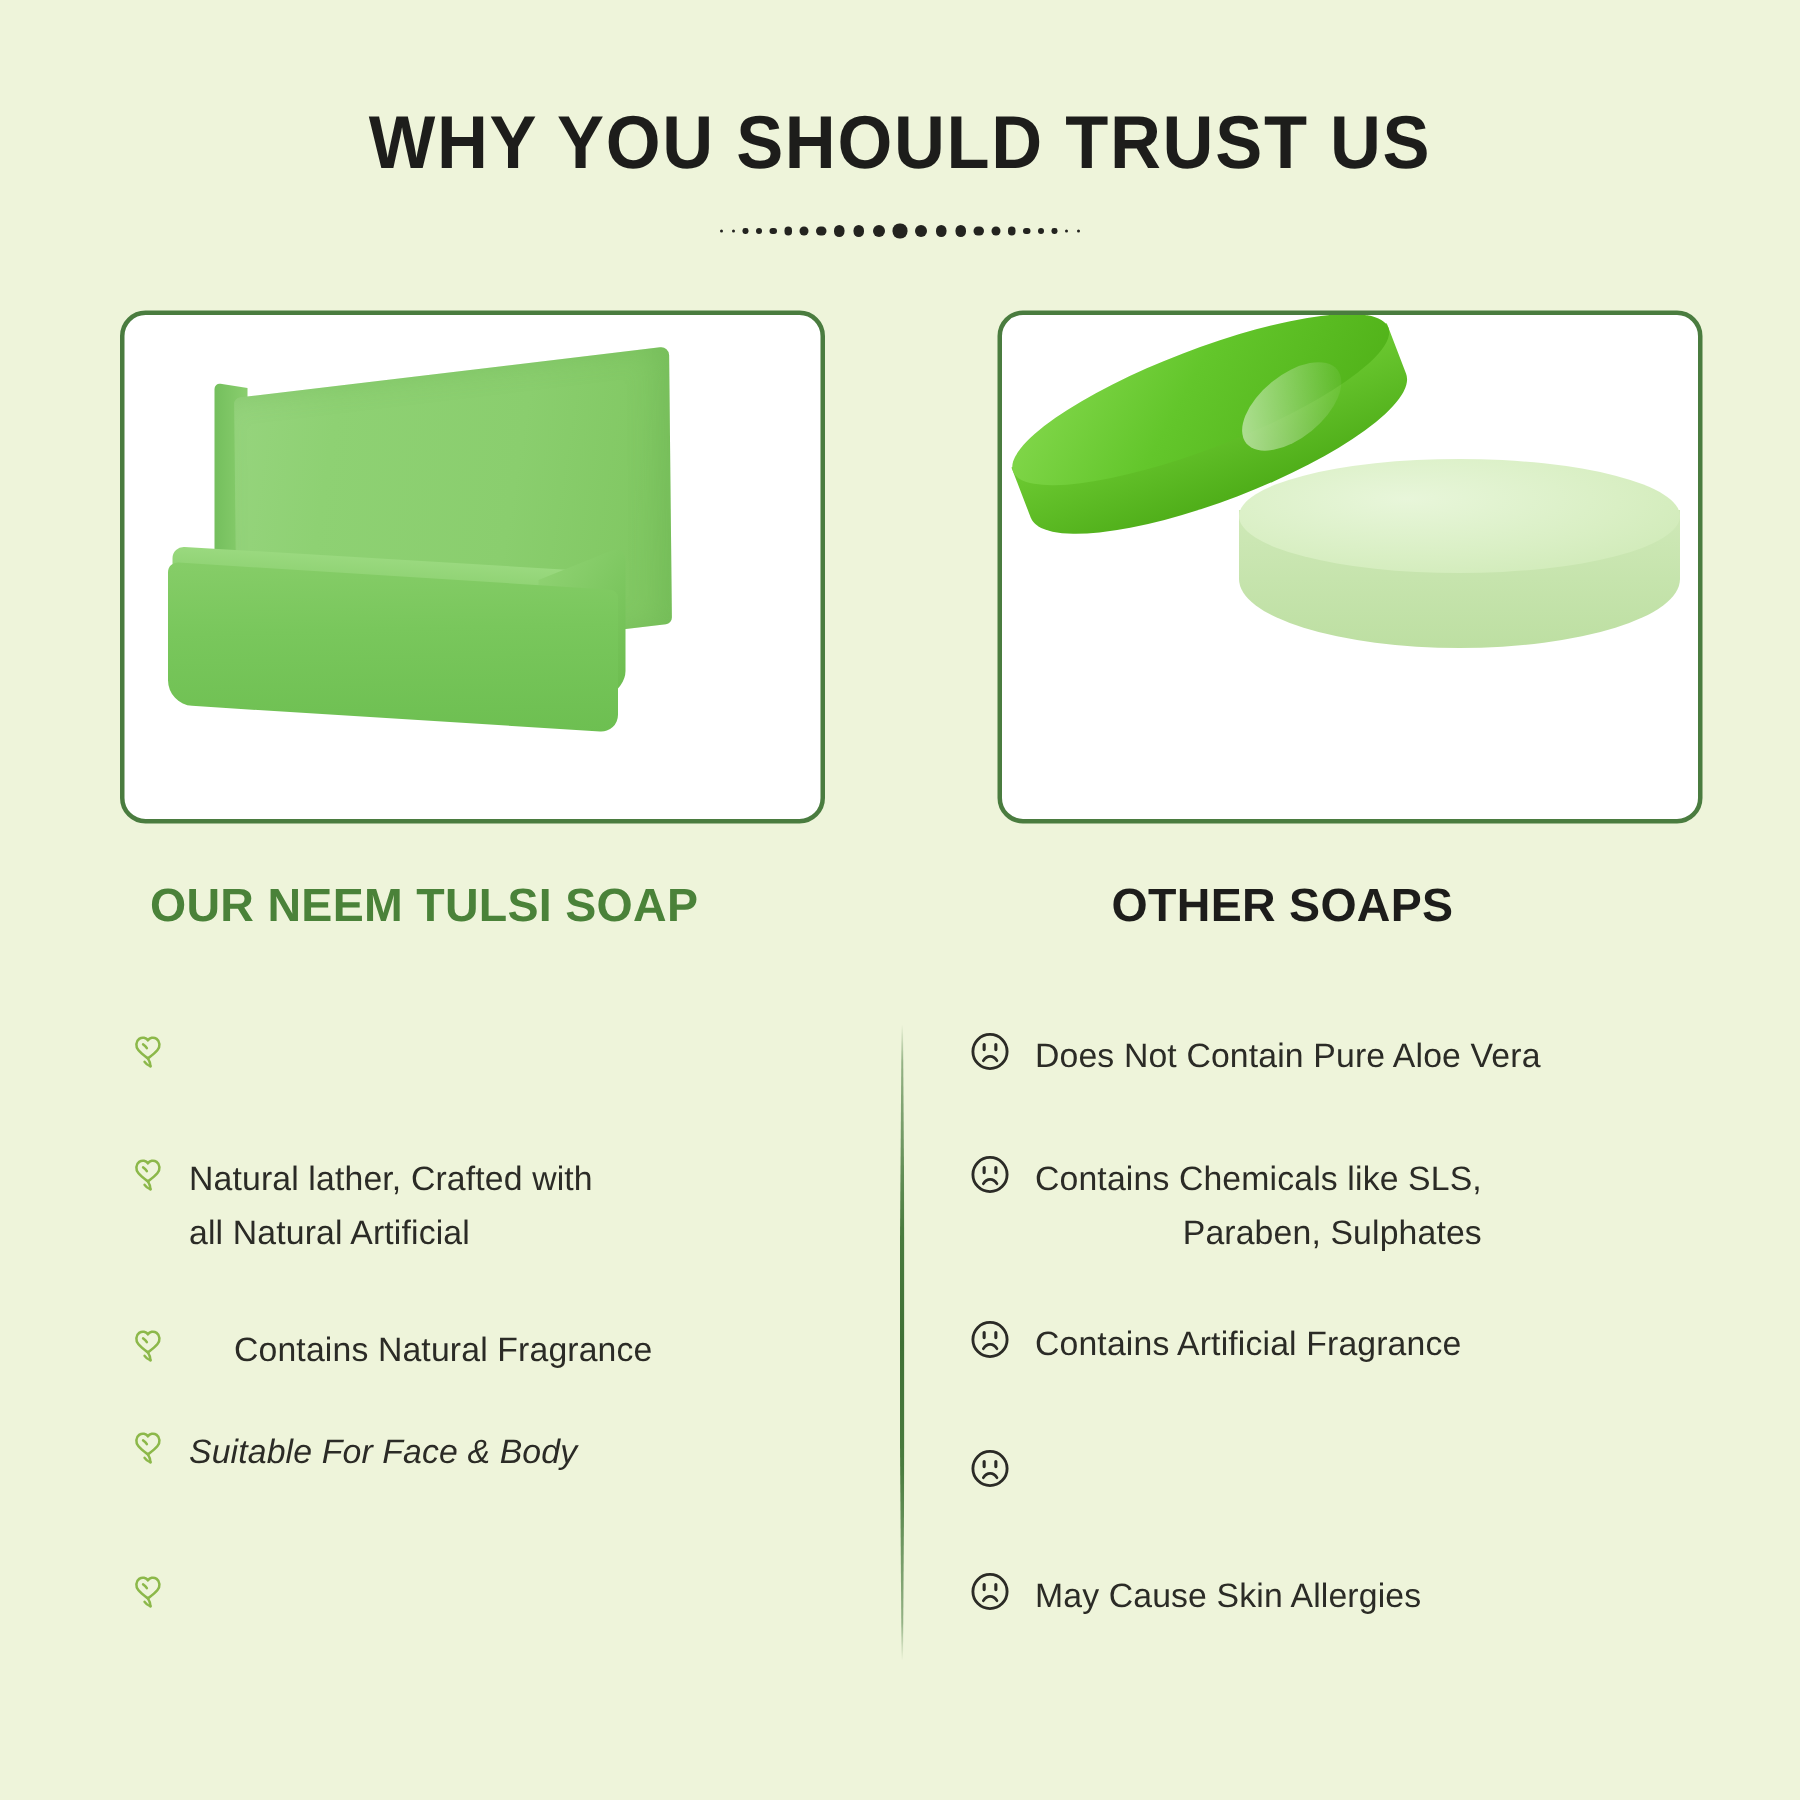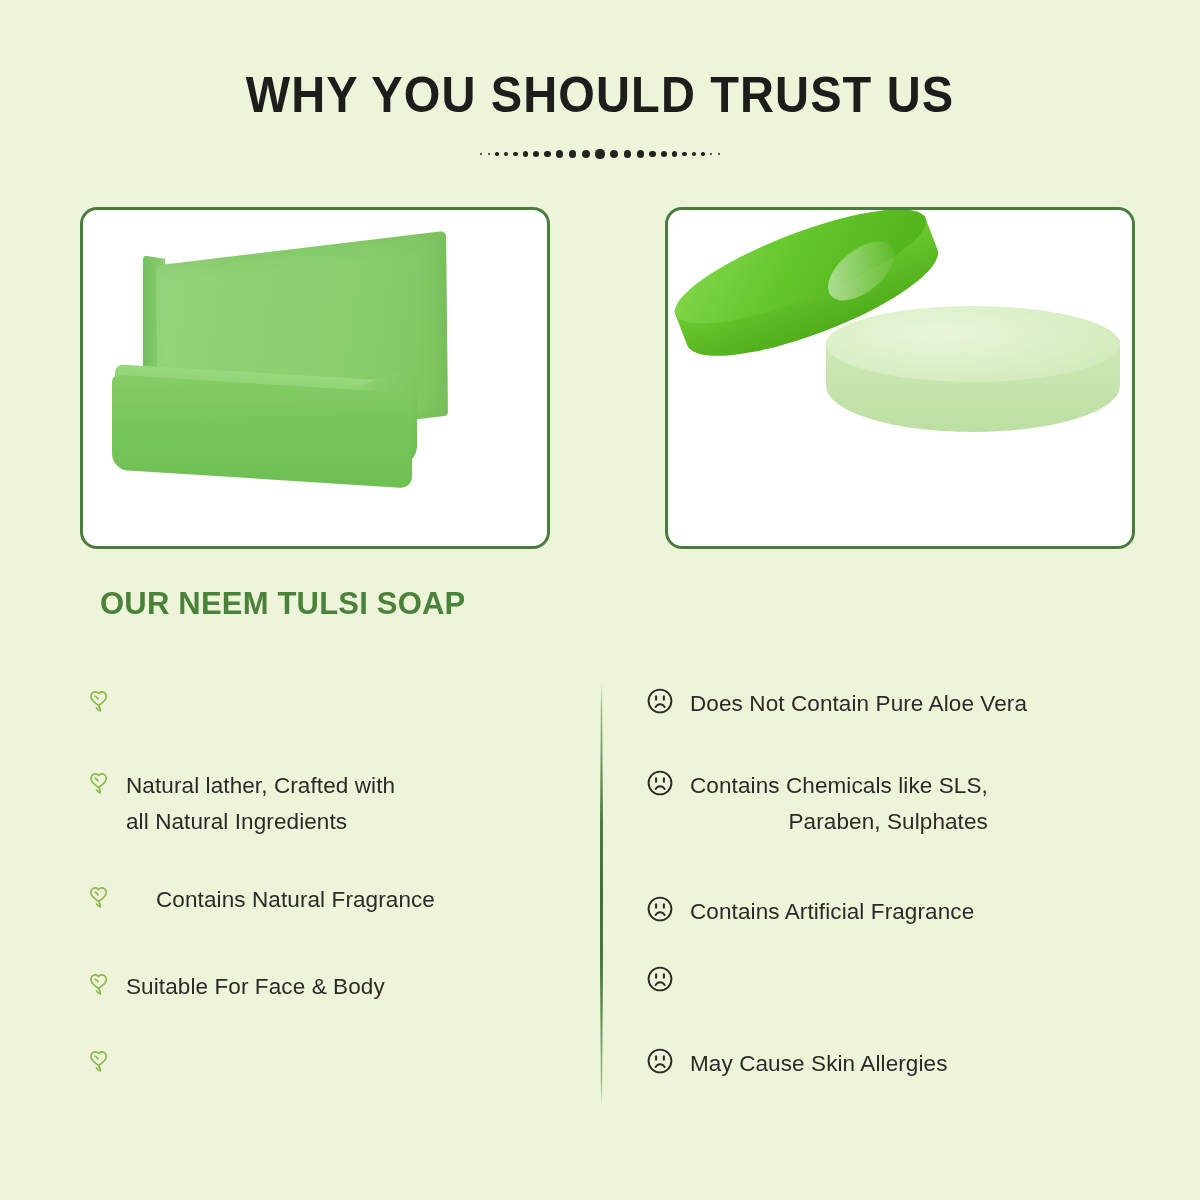--- a/index.html
+++ b/index.html
@@ -260,20 +260,21 @@
           <div class="pg-top"></div>
           <div class="pg-gloss"></div>
         </div>
       </div>
     </div>
 
   </div>
 
   <div class="col-heads">
     <div class="col-head left">OUR NEEM TULSI SOAP</div>
+    <div class="col-head right">OTHER SOAPS</div>
   </div>
 
   <div class="v-divider"></div>
 
   <div class="list left" id="list-ours">
       <div class="item" style="top: 0px;">
         <svg class="bullet-icon" viewBox="0 0 28 28">
           <g fill="none" stroke="#8cb84a" stroke-width="1.7" stroke-linecap="round" stroke-linejoin="round">
             <path d="M20.4 5.6c-2.1-1.5-4.6-.8-5.8 1-1.2-1.8-3.7-2.5-5.8-1C6.5 7.3 6.3 10.6 8.2 13 10 15.2 13 17.4 14.6 18.6c1.6-1.2 4.6-3.4 6.4-5.6 1.9-2.4 1.7-5.7-.6-7.4z"></path>
             <path d="M14.6 18.6c1.1 1.6 1.6 3.4 1.7 5.2"></path>
@@ -285,34 +286,34 @@
       <div class="item" style="top: 82px;">
         <svg class="bullet-icon" viewBox="0 0 28 28">
           <g fill="none" stroke="#8cb84a" stroke-width="1.7" stroke-linecap="round" stroke-linejoin="round">
             <path d="M20.4 5.6c-2.1-1.5-4.6-.8-5.8 1-1.2-1.8-3.7-2.5-5.8-1C6.5 7.3 6.3 10.6 8.2 13 10 15.2 13 17.4 14.6 18.6c1.6-1.2 4.6-3.4 6.4-5.6 1.9-2.4 1.7-5.7-.6-7.4z"></path>
             <path d="M14.6 18.6c1.1 1.6 1.6 3.4 1.7 5.2"></path>
             <path d="M16.3 23.8c-1.6-.5-3-1.5-3.9-2.9"></path>
             <path d="M11.4 9.2c1 .6 1.9 1.5 2.5 2.6"></path>
           </g>
         </svg>
         <span class="item-text">Natural lather, Crafted with
-all Natural Ingredients</span>
+all Natural Artificial</span>
       </div>
       <div class="item" style="top: 196px; gap: 44px;">
         <svg class="bullet-icon" viewBox="0 0 28 28">
           <g fill="none" stroke="#8cb84a" stroke-width="1.7" stroke-linecap="round" stroke-linejoin="round">
             <path d="M20.4 5.6c-2.1-1.5-4.6-.8-5.8 1-1.2-1.8-3.7-2.5-5.8-1C6.5 7.3 6.3 10.6 8.2 13 10 15.2 13 17.4 14.6 18.6c1.6-1.2 4.6-3.4 6.4-5.6 1.9-2.4 1.7-5.7-.6-7.4z"></path>
             <path d="M14.6 18.6c1.1 1.6 1.6 3.4 1.7 5.2"></path>
             <path d="M16.3 23.8c-1.6-.5-3-1.5-3.9-2.9"></path>
             <path d="M11.4 9.2c1 .6 1.9 1.5 2.5 2.6"></path>
           </g>
         </svg>
         <span class="item-text">Contains Natural Fragrance</span>
       </div>
-      <div class="item" style="top: 283px;">
+      <div class="item" style="top: 264px; font-style: italic;">
         <svg class="bullet-icon" viewBox="0 0 28 28">
           <g fill="none" stroke="#8cb84a" stroke-width="1.7" stroke-linecap="round" stroke-linejoin="round">
             <path d="M20.4 5.6c-2.1-1.5-4.6-.8-5.8 1-1.2-1.8-3.7-2.5-5.8-1C6.5 7.3 6.3 10.6 8.2 13 10 15.2 13 17.4 14.6 18.6c1.6-1.2 4.6-3.4 6.4-5.6 1.9-2.4 1.7-5.7-.6-7.4z"></path>
             <path d="M14.6 18.6c1.1 1.6 1.6 3.4 1.7 5.2"></path>
             <path d="M16.3 23.8c-1.6-.5-3-1.5-3.9-2.9"></path>
             <path d="M11.4 9.2c1 .6 1.9 1.5 2.5 2.6"></path>
           </g>
         </svg>
         <span class="item-text">Suitable For Face &amp; Body</span>
       </div>
@@ -338,21 +339,21 @@
       </div>
       <div class="item" style="top: 82px;">
         <svg class="bullet-icon" viewBox="0 0 28 28">
           <circle cx="14" cy="14" r="11.4" fill="none" stroke="#2b2b26" stroke-width="1.9"></circle>
           <path d="M10.1 9.4 l0 3.3 M17.9 9.4 l0 3.3" stroke="#2b2b26" stroke-width="2.1" stroke-linecap="round"></path>
           <path d="M9.6 20.1c1.1-1.9 2.7-2.9 4.5-2.9s3.4 1 4.5 2.9" fill="none" stroke="#2b2b26" stroke-width="1.9" stroke-linecap="round"></path>
         </svg>
         <span class="item-text">Contains Chemicals like SLS,
 Paraben, Sulphates</span>
       </div>
-      <div class="item" style="top: 208px;">
+      <div class="item" style="top: 192px;">
         <svg class="bullet-icon" viewBox="0 0 28 28">
           <circle cx="14" cy="14" r="11.4" fill="none" stroke="#2b2b26" stroke-width="1.9"></circle>
           <path d="M10.1 9.4 l0 3.3 M17.9 9.4 l0 3.3" stroke="#2b2b26" stroke-width="2.1" stroke-linecap="round"></path>
           <path d="M9.6 20.1c1.1-1.9 2.7-2.9 4.5-2.9s3.4 1 4.5 2.9" fill="none" stroke="#2b2b26" stroke-width="1.9" stroke-linecap="round"></path>
         </svg>
         <span class="item-text">Contains Artificial Fragrance</span>
       </div>
       <div class="item" style="top: 278px;">
         <svg class="bullet-icon" viewBox="0 0 28 28">
           <circle cx="14" cy="14" r="11.4" fill="none" stroke="#2b2b26" stroke-width="1.9"></circle>

